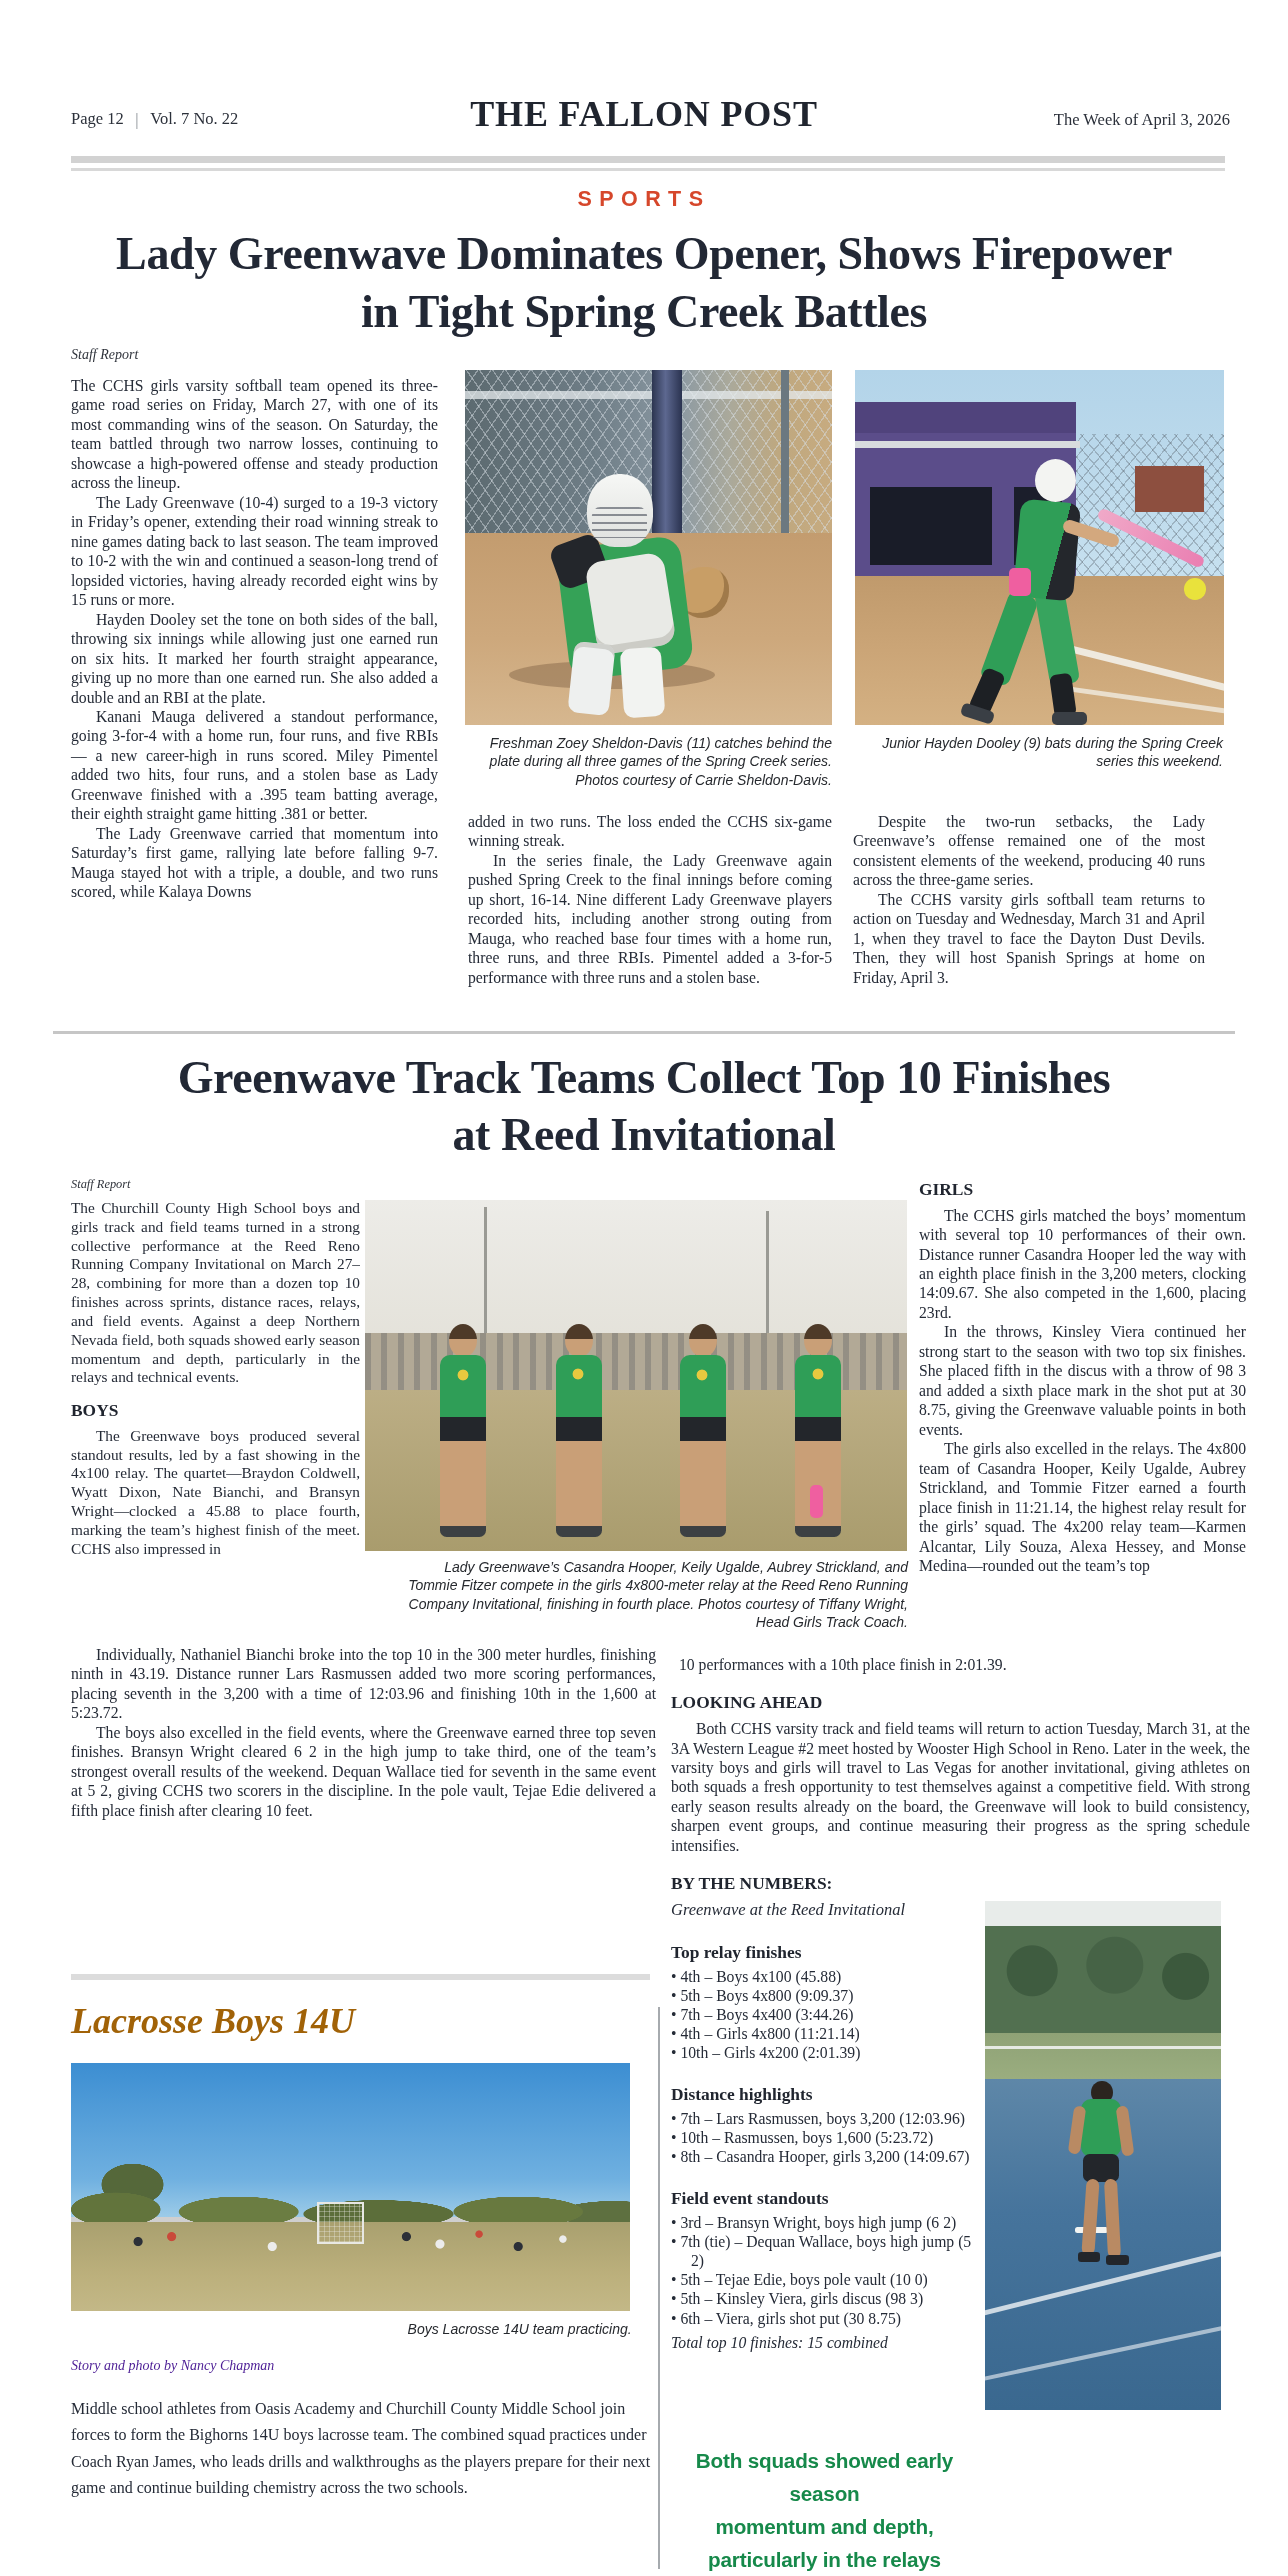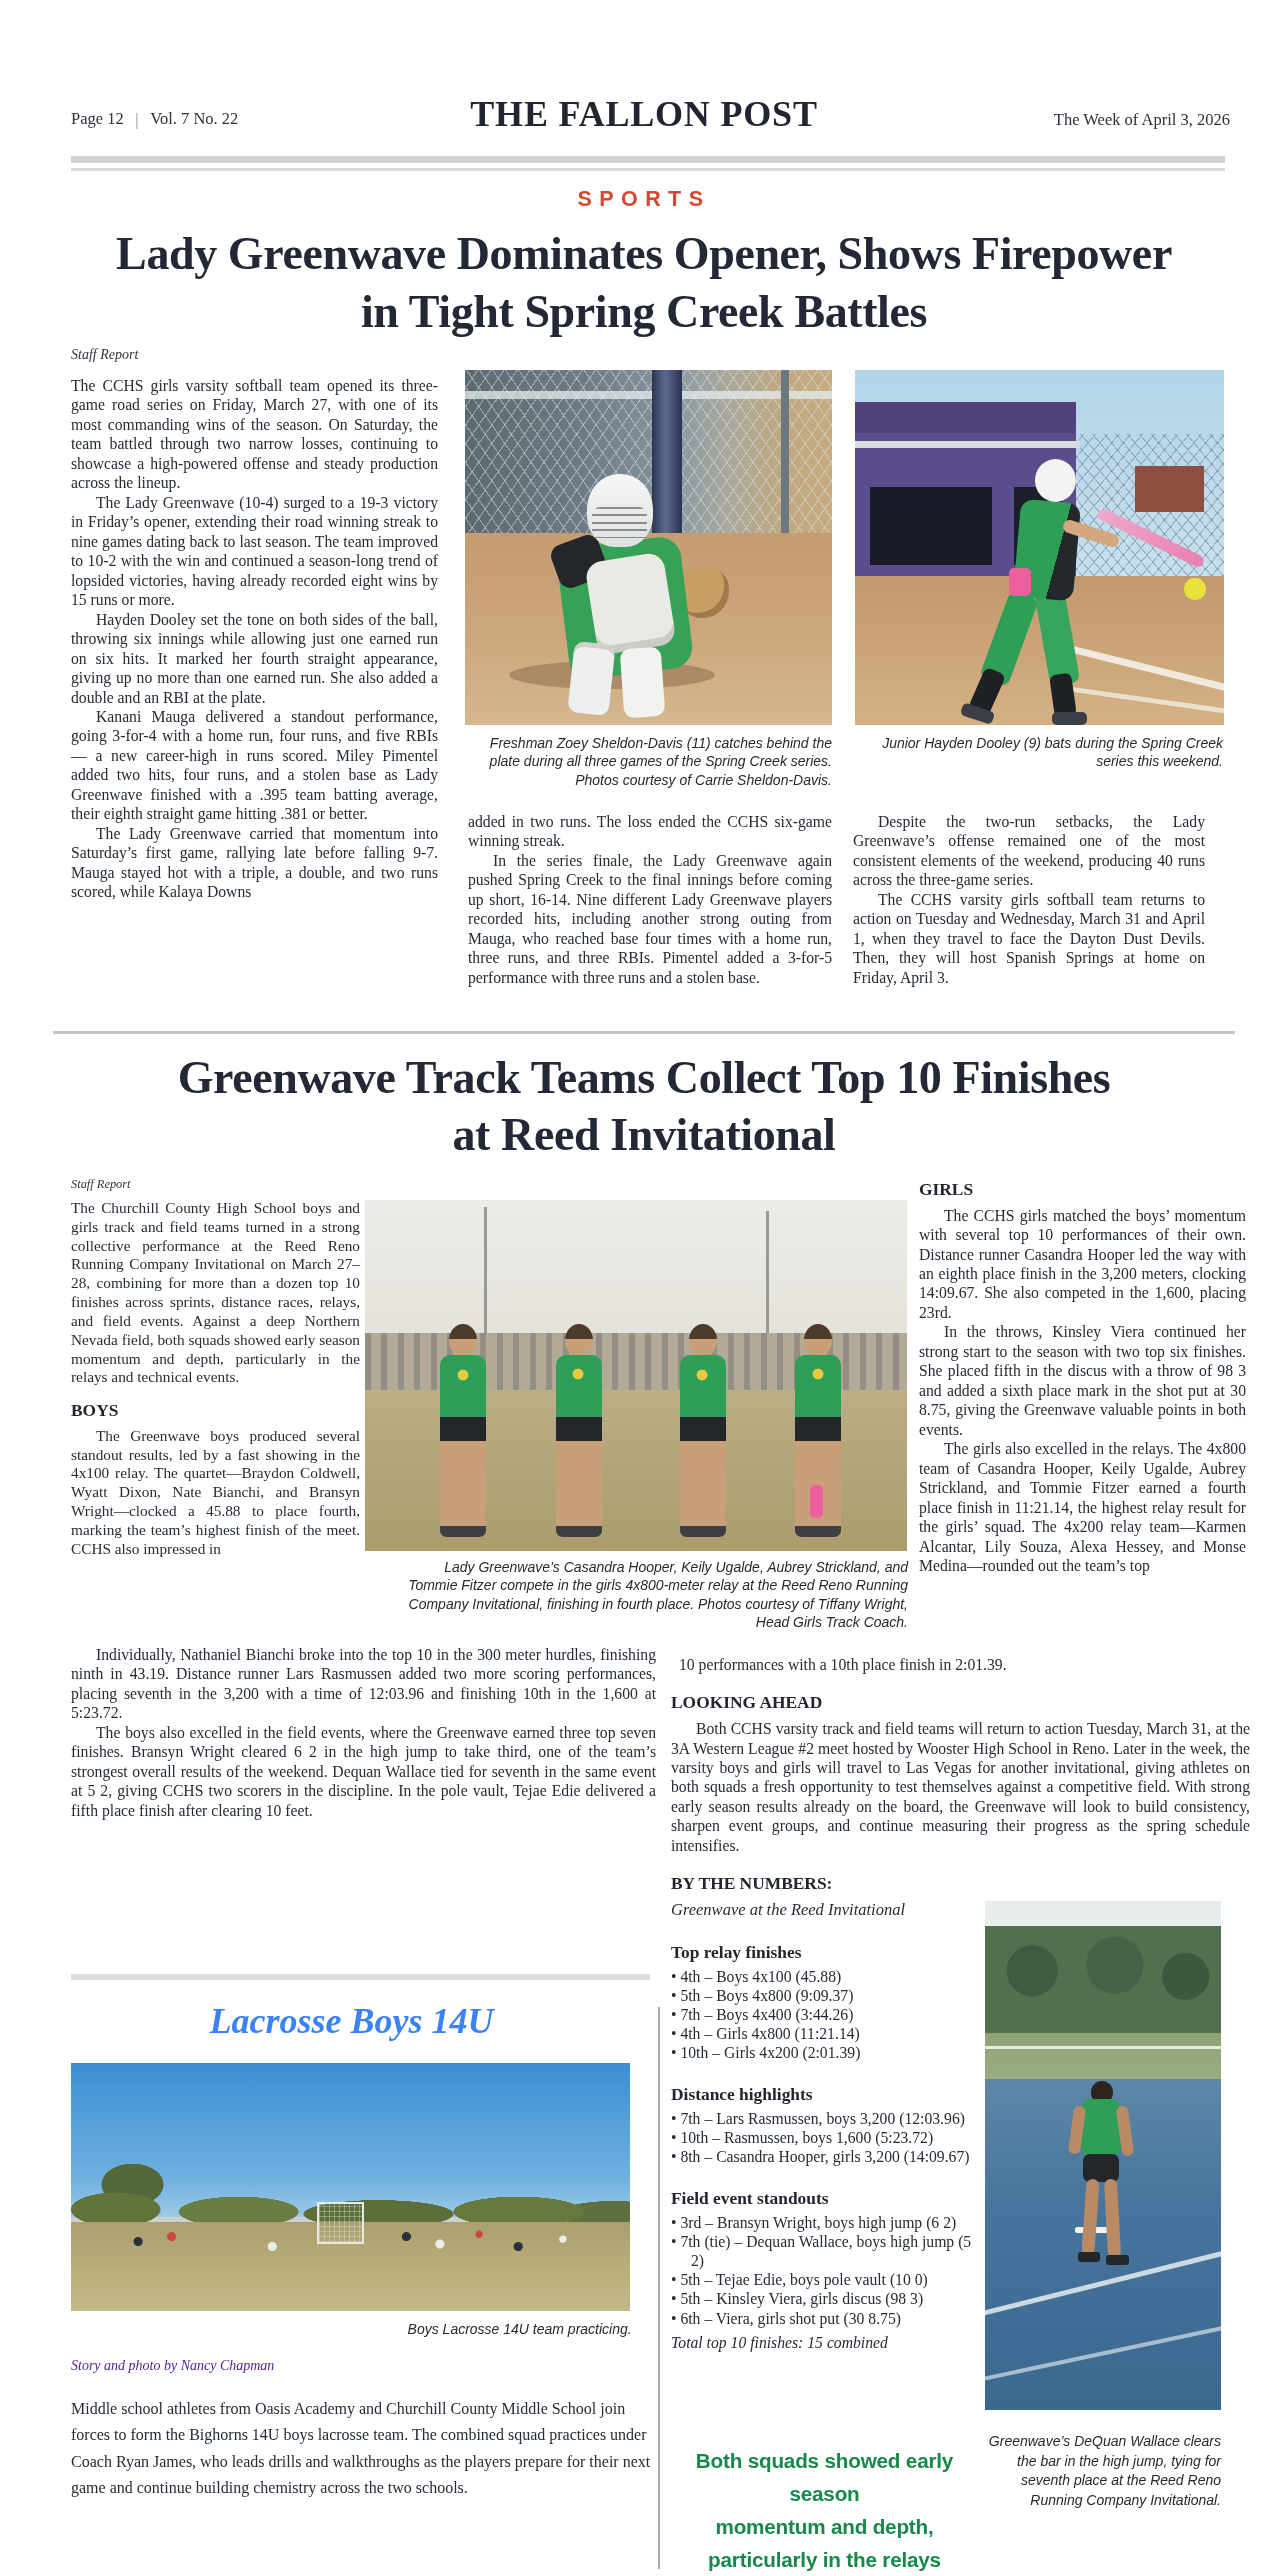--- a/index.html
+++ b/index.html
@@ -62,21 +62,21 @@
   .divider1{left:53px;top:1031px;width:1182px;height:2.5px;background:#c6c6c6;}
   .vert-rule{left:658px;top:2007px;width:1.7px;height:562px;background:#a6aaae;}
 
   
   .pullquote{left:670px;top:2444px;width:309px;text-align:center;font-family:"Liberation Sans",sans-serif;
              font-weight:bold;font-size:20.7px;line-height:1.6;color:var(--quote-green,#16894a);letter-spacing:-0.2px;}
 
   
   .lax{left:71px;top:1961px;width:584px;}
   .lax-rule{width:579px;height:5.8px;background:#dcdcdc;margin-top:13.2px;}
-  .lax-headline{width:561px;text-align:center;font-weight:bold;font-style:italic;font-size:36px;color:#3b82f6;margin-top:20px;}
+  .lax-headline{width:561px;font-weight:bold;font-style:italic;font-size:36px;color:#a16207;margin-top:20px;}
   .lax-cap{width:559px;margin:8.3px 0 0 1.7px;}
   .lax-credit{font-style:italic;font-size:14px;margin-top:20px;color:#4c1d95;}
   .lax-body{margin-top:21.5px;width:582px;font-size:16px;line-height:1.65;text-align:left;color:#252b37;}
 
   
   .photo{position:absolute;overflow:hidden;background:#cfcfcf;}
   .photo div{position:absolute;}
 
   .p-catcher{left:465px;top:370px;width:367px;height:355px;}
   .pc-top{left:0;top:0;width:100%;height:47%;background:linear-gradient(90deg,#5c6a70 0%,#6e7d86 35%,#8b99a3 58%,#aaa99b 72%,#bfa87f 86%,#c7ab80 100%);}
@@ -358,21 +358,20 @@
     <div class="ph-head"></div>
     <div class="ph-torso"></div>
       <div class="ph-armL"></div>
     <div class="ph-armR"></div>
       <div class="ph-shorts"></div>
     <div class="ph-legL"></div>
       <div class="ph-legR"></div>
     <div class="ph-shoeL"></div>
       <div class="ph-shoeR"></div>
   </div>
-  <div class="abs caption cap-hj">Greenwave’s DeQuan Wallace clears the bar in the high jump, tying for seventh place at the Reed Reno Running Company Invitational.</div>
 
   <div class="abs lax">
     <div class="lax-rule"></div>
     <div class="lax-headline">Lacrosse Boys 14U</div>
     <div class="photo p-lax">
       <div class="pl-sky"></div>
         <div class="pl-bigtree"></div>
       <div class="pl-trees"></div>
         <div class="pl-field"></div>
       <div class="pl-goal"></div>

